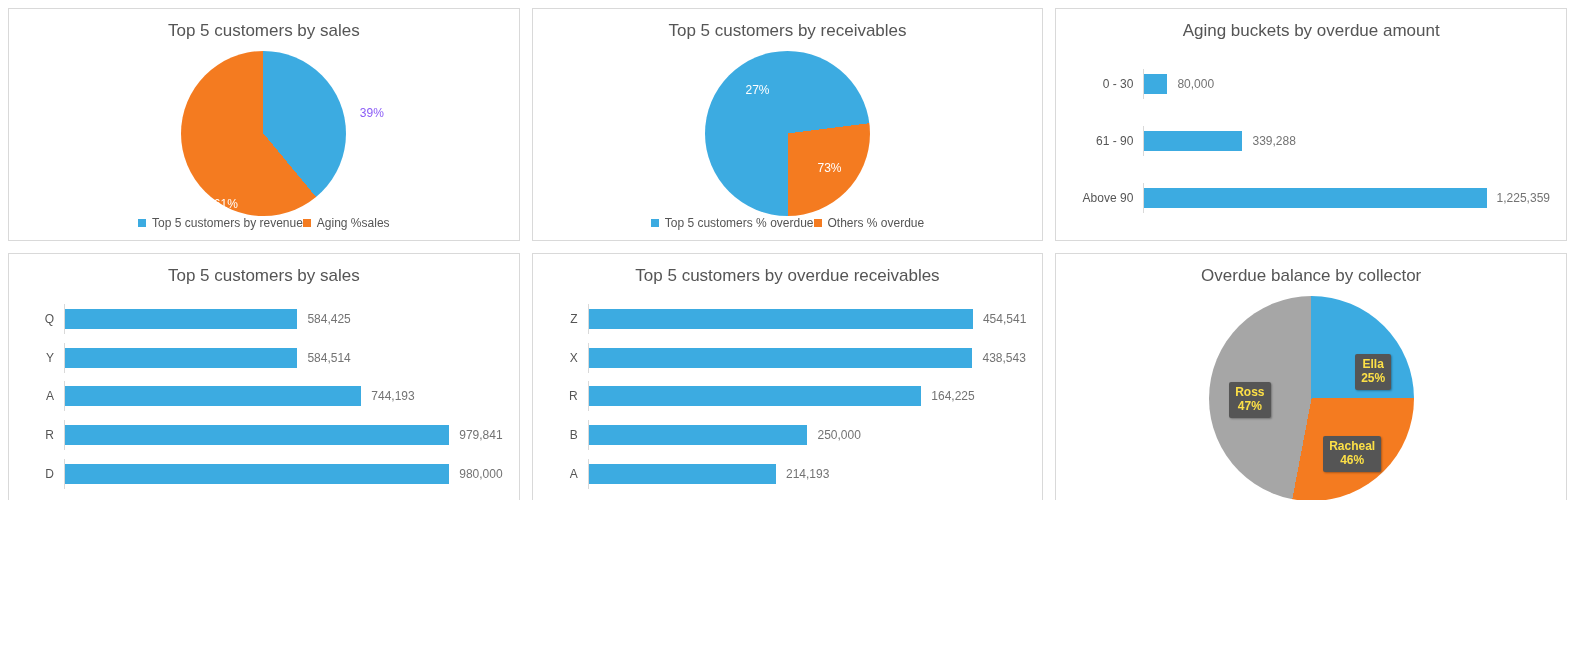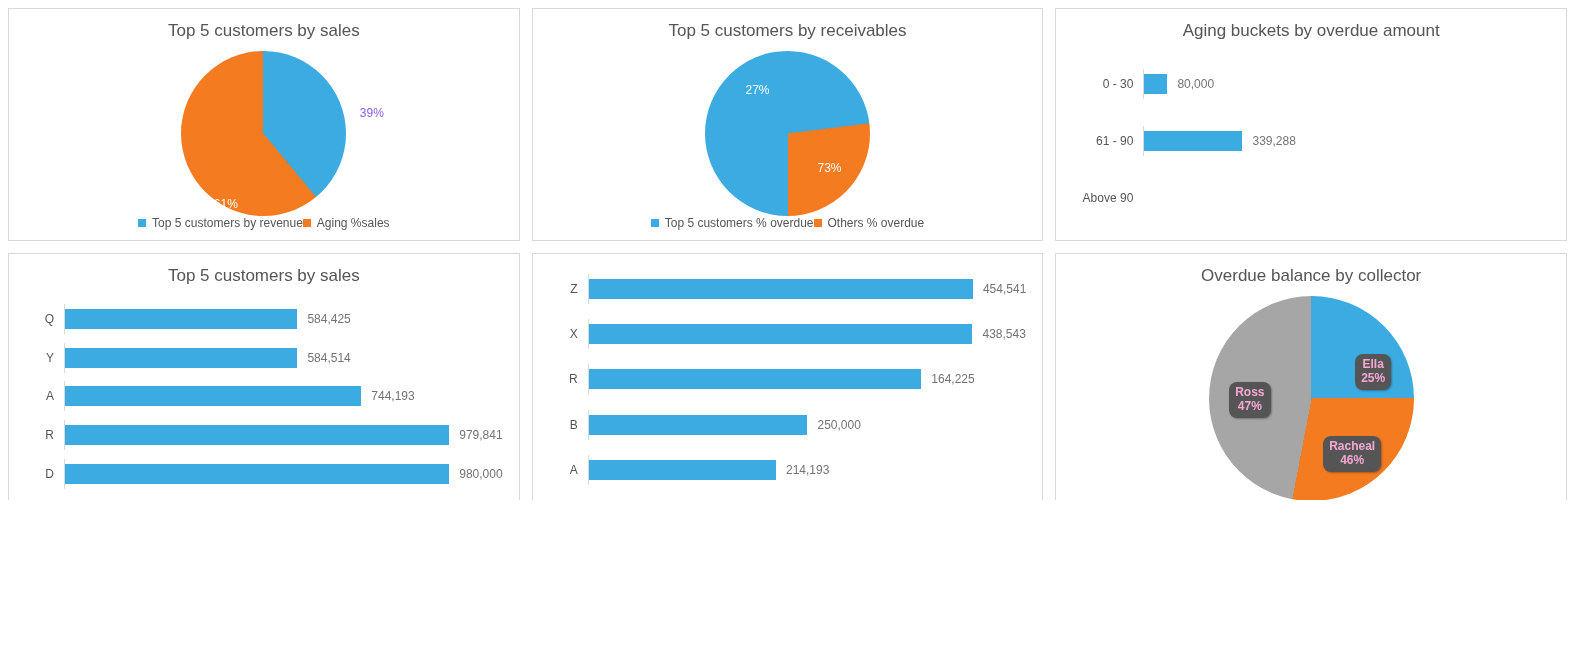--- a/index.html
+++ b/index.html
@@ -53,25 +53,25 @@
     position: relative;
   }
   .pie-label {
     position: absolute;
     font-size: 12px;
     color: #8b5cf6;
   }
   .pie-label-box {
     position: absolute;
     background: #555;
-    color: #f9a8d4;
+    color: #fde047;
     font-size: 12px;
     font-weight: 600;
     padding: 4px 6px;
-    border-radius: 8px;
+    border-radius: 2px;
     text-align: center;
     line-height: 1.15;
     box-shadow: 1px 1px 2px rgba(0,0,0,0.3);
     white-space: nowrap;
   }
 
   
   .hbar-chart {
     flex: 1;
     width: 100%;
@@ -168,20 +168,24 @@
       </div>
       <div class="hbar-row">
         <div class="hbar-cat">61 - 90</div>
         <div class="hbar-track">
             <div class="hbar-bar" style="width:24.2%"></div>
             <span class="hbar-val">339,288</span>
           </div>
       </div>
       <div class="hbar-row">
         <div class="hbar-cat">Above 90</div>
+        <div class="hbar-track">
+            <div class="hbar-bar" style="width:87.5%"></div>
+            <span class="hbar-val">1,225,359</span>
+          </div>
       </div>
     </div>
   </div>
 
   <div class="panel">
     <div class="title">Top 5 customers by sales</div>
     <div class="hbar-chart">
       <div class="hbar-row">
         <div class="hbar-cat" style="width:28px">Q</div>
         <div class="hbar-track">
@@ -214,20 +218,21 @@
         <div class="hbar-cat" style="width:28px">D</div>
         <div class="hbar-track">
             <div class="hbar-bar" style="width:89.1%"></div>
             <span class="hbar-val">980,000</span>
           </div>
       </div>
     </div>
   </div>
 
   <div class="panel">
+    <div class="title">Top 5 customers by overdue receivables</div>
     <div class="hbar-chart">
       <div class="hbar-row">
         <div class="hbar-cat" style="width:28px">Z</div>
         <div class="hbar-track">
             <div class="hbar-bar" style="width:90.9%"></div>
             <span class="hbar-val">454,541</span>
           </div>
       </div>
       <div class="hbar-row">
         <div class="hbar-cat" style="width:28px">X</div>

